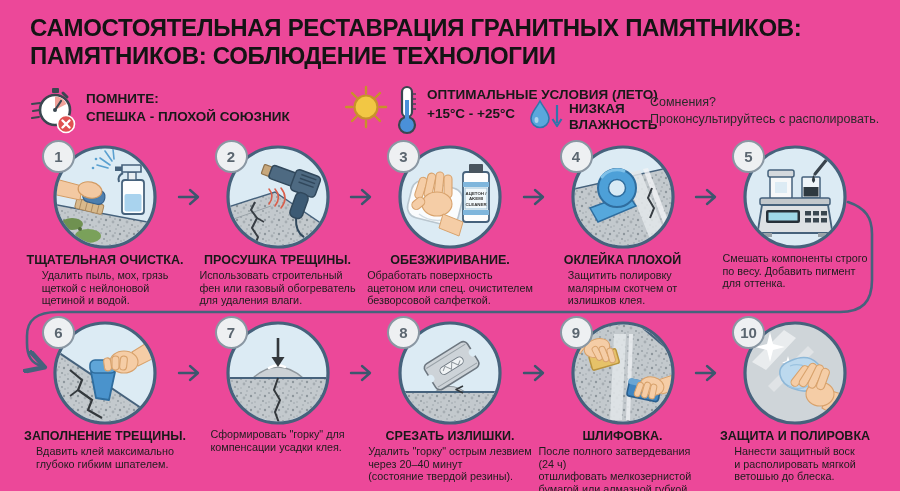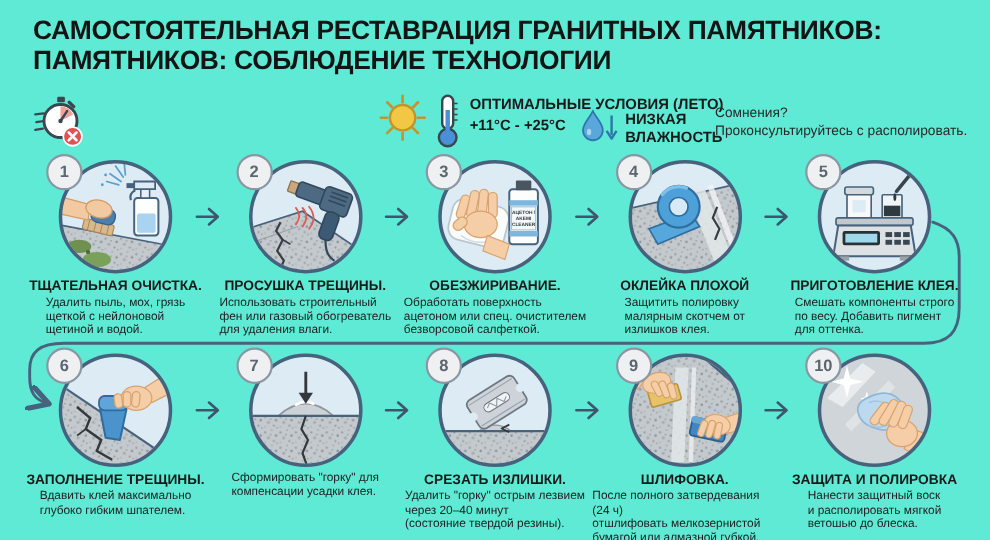--- a/index.html
+++ b/index.html
@@ -1,16 +1,16 @@
 <!DOCTYPE html>
 <html><head>
 <meta charset="utf-8">
 <style>
   html,body{margin:0;padding:0;background:#fff;}
-  .page{position:relative;width:900px;height:491px;background:#5eead4;overflow:hidden;
+  .page{position:relative;width:900px;height:491px;background:#ec4899;overflow:hidden;
         font-family:"Liberation Sans",sans-serif;color:#191919;}
   
   .title{position:absolute;left:30px;top:14px;margin:0;font-size:24px;font-weight:bold;
          line-height:1.16;letter-spacing:-0.3px;white-space:pre-line;color:#141414;}
   
   .hdr-group{position:absolute;top:84px;display:flex;align-items:flex-start;}
   .hdr-text{font-size:13.5px;font-weight:bold;line-height:1.32;white-space:pre-line;}
   .g1{left:30px;}
   .g1 .hdr-text{margin-left:10px;margin-top:6px;}
   .g2{left:345px;}
@@ -74,20 +74,22 @@
       <circle cx="25" cy="26" r="15" fill="#ffffff" stroke="#3a4750" stroke-width="2.6"></circle>
       <path d="M25 26 L25 12.5 A13.5 13.5 0 0 1 36.5 20 Z" fill="#f0a29a"></path>
       <line x1="25" y1="26" x2="31" y2="17" stroke="#3a4750" stroke-width="2.2" stroke-linecap="round"></line>
       <circle cx="25" cy="26" r="2" fill="#3a4750"></circle>
       <g>
         <circle cx="36" cy="40" r="8.5" fill="#e05252" stroke="#ffffff" stroke-width="1.6"></circle>
         <line x1="32.5" y1="36.5" x2="39.5" y2="43.5" stroke="#ffffff" stroke-width="2.4" stroke-linecap="round"></line>
         <line x1="39.5" y1="36.5" x2="32.5" y2="43.5" stroke="#ffffff" stroke-width="2.4" stroke-linecap="round"></line>
       </g>
     </svg>
+    <div class="hdr-text">ПОМНИТЕ:
+СПЕШКА - ПЛОХОЙ СОЮЗНИК</div>
   </div>
 
   <div class="hdr-group g2">
     <svg width="48" height="50" viewBox="0 0 48 50">
       <g stroke="#c8922a" stroke-width="2.4" stroke-linecap="round">
         <line x1="21" y1="3" x2="21" y2="9"></line>
           <line x1="21" y1="37" x2="21" y2="43"></line>
         <line x1="1" y1="23" x2="7" y2="23"></line>
           <line x1="35" y1="23" x2="41" y2="23"></line>
         <line x1="7" y1="9" x2="11.5" y2="13.5"></line>
@@ -102,21 +104,21 @@
       <circle cx="12" cy="41" r="8" fill="#4a90d9" stroke="#3a4750" stroke-width="2.2"></circle>
       <rect x="10" y="16" width="4" height="22" fill="#4a90d9"></rect>
       <line x1="17" y1="10" x2="21" y2="10" stroke="#3a4750" stroke-width="1.4"></line>
       <line x1="17" y1="15" x2="21" y2="15" stroke="#3a4750" stroke-width="1.4"></line>
       <line x1="17" y1="20" x2="21" y2="20" stroke="#3a4750" stroke-width="1.4"></line>
       <line x1="17" y1="25" x2="21" y2="25" stroke="#3a4750" stroke-width="1.4"></line>
     </svg>
     <div class="g2-text">
       <div class="hdr-text">ОПТИМАЛЬНЫЕ УСЛОВИЯ (ЛЕТО)</div>
       <div class="g2-row2">
-        <div class="hdr-text">+11°C - +25°C</div>
+        <div class="hdr-text">+15°C - +25°C</div>
         <div class="humidity">
           <svg width="22" height="32" viewBox="0 0 22 32">
             <path d="M11 2 C14.5 9 20 13.5 20 19.5 A9 9 0 1 1 2 19.5 C2 13.5 7.5 9 11 2 Z" fill="#5aa7dc" stroke="#2f76ab" stroke-width="1.6"></path>
             <ellipse cx="7.5" cy="21" rx="2" ry="3" fill="#aed3ec"></ellipse>
           </svg>
           <svg width="12" height="32" viewBox="0 0 12 32">
             <line x1="6" y1="6" x2="6" y2="24" stroke="#2f76ab" stroke-width="2.2"></line>
             <path d="M1.5 20 L6 27 L10.5 20" fill="none" stroke="#2f76ab" stroke-width="2.2" stroke-linejoin="round"></path>
           </svg>
           <div class="hdr-text">НИЗКАЯ
@@ -322,21 +324,20 @@
               <rect x="63" y="74" width="6" height="4.5"></rect>
                 <rect x="71" y="74" width="6" height="4.5"></rect>
                 <rect x="79" y="74" width="6" height="4.5"></rect>
             </g>
             <rect x="20" y="89" width="10" height="4" fill="#9aa3a9"></rect>
               <rect x="76" y="89" width="10" height="4" fill="#9aa3a9"></rect>
           </g>
         </g>
         <circle cx="53" cy="53" r="50" fill="none" stroke="#46627c" stroke-width="3.2"></circle>
       </svg>
-      <div class="step-title">ПРИГОТОВЛЕНИЕ КЛЕЯ.</div>
       <div class="step-desc">Смешать компоненты строго
 по весу. Добавить пигмент
 для оттенка.</div>
     </div>
   </div>
 
   <div class="row row2">
 
     <div class="step">
       <div class="badge">6</div>

